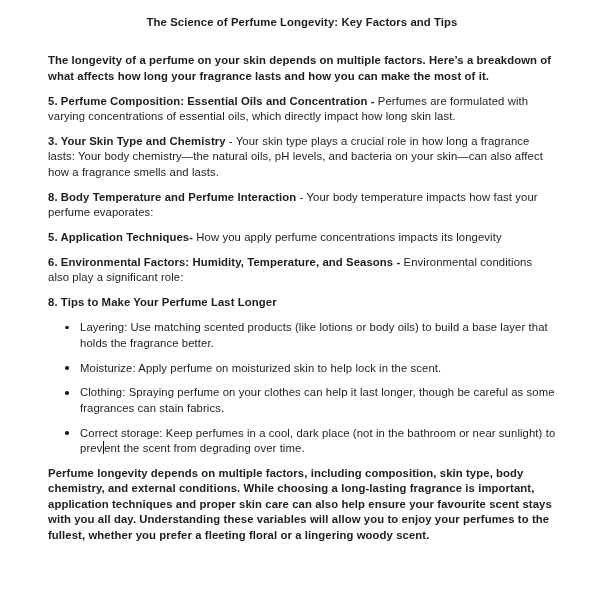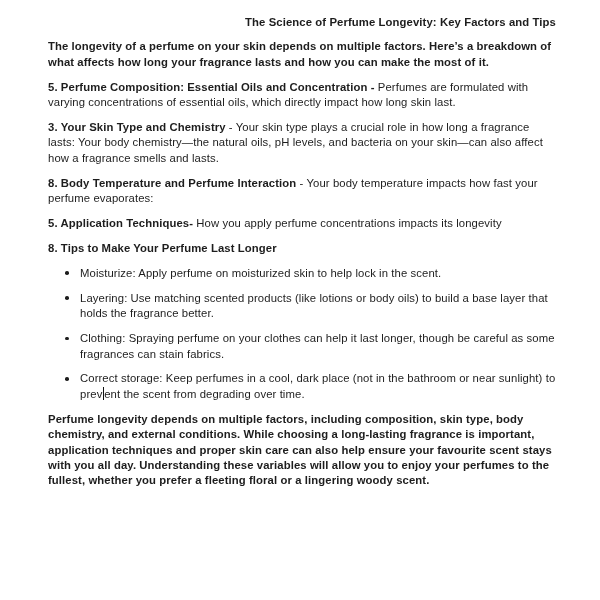--- a/index.html
+++ b/index.html
@@ -22,22 +22,22 @@
     background: #ffffff;
     font-size: 11.3px;
     line-height: 15.4px;
     letter-spacing: 0.1px;
     cursor: text;
   }
   .doc-title {
     font-size: 11.3px;
     line-height: 15.4px;
     font-weight: bold;
-    text-align: right;
-    margin: 0 0 9px 0;
+    text-align: center;
+    margin: 0 0 23px 0;
   }
   .para {
     margin: 0 0 9.5px 0;
   }
   .bold {
     font-weight: bold;
   }
   .lead {
     font-weight: bold;
   }
@@ -84,25 +84,26 @@
 
   <p class="para"><span class="lead">5. Perfume Composition: Essential Oils and Concentration - </span><span>Perfumes are formulated with varying concentrations of essential oils, which directly impact how long skin last.</span></p>
 
 
   <p class="para"><span class="lead">3. Your Skin Type and Chemistry</span><span> - Your skin type plays a crucial role in how long a fragrance lasts: Your body chemistry—the natural oils, pH levels, and bacteria on your skin—can also affect how a fragrance smells and lasts.</span></p>
 
   <p class="para"><span class="lead">8. Body Temperature and Perfume Interaction</span><span> - Your body temperature impacts how fast your perfume evaporates:</span></p>
 
   <p class="para"><span class="lead">5. Application Techniques-</span><span> How you apply perfume concentrations impacts its longevity</span></p>
 
+  <p class="para"><span class="lead">6. Environmental Factors: Humidity, Temperature, and Seasons - </span><span>Environmental conditions also play a significant role:</span></p>
 
   <p class="para bold">8. Tips to Make Your Perfume Last Longer</p>
 
   <ul class="tips-list">
+    <li><span class="bullet-dot"></span><span>Layering: Use matching scented products (like lotions or body oils) to build a base layer that holds the fragrance better.</span></li>
     <li><span class="bullet-dot"></span><span>Moisturize: Apply perfume on moisturized skin to help lock in the scent.</span></li>
-    <li><span class="bullet-dot"></span><span>Layering: Use matching scented products (like lotions or body oils) to build a base layer that holds the fragrance better.</span></li>
     <li><span class="bullet-dot"></span><span>Clothing: Spraying perfume on your clothes can help it last longer, though be careful as some fragrances can stain fabrics.</span></li>
     <li><span class="bullet-dot"></span><span>Correct storage: Keep perfumes in a cool, dark place (not in the bathroom or near sunlight) to prev</span><span class="text-caret"></span><span>ent the scent from degrading over time.</span></li>
   </ul>
 
   <p class="conclusion">Perfume longevity depends on multiple factors, including composition, skin type, body chemistry, and external conditions. While choosing a long-lasting fragrance is important, application techniques and proper skin care can also help ensure your favourite scent stays with you all day. Understanding these variables will allow you to enjoy your perfumes to the fullest, whether you prefer a fleeting floral or a lingering woody scent.</p>
 
 </div>
 
 </body></html>

